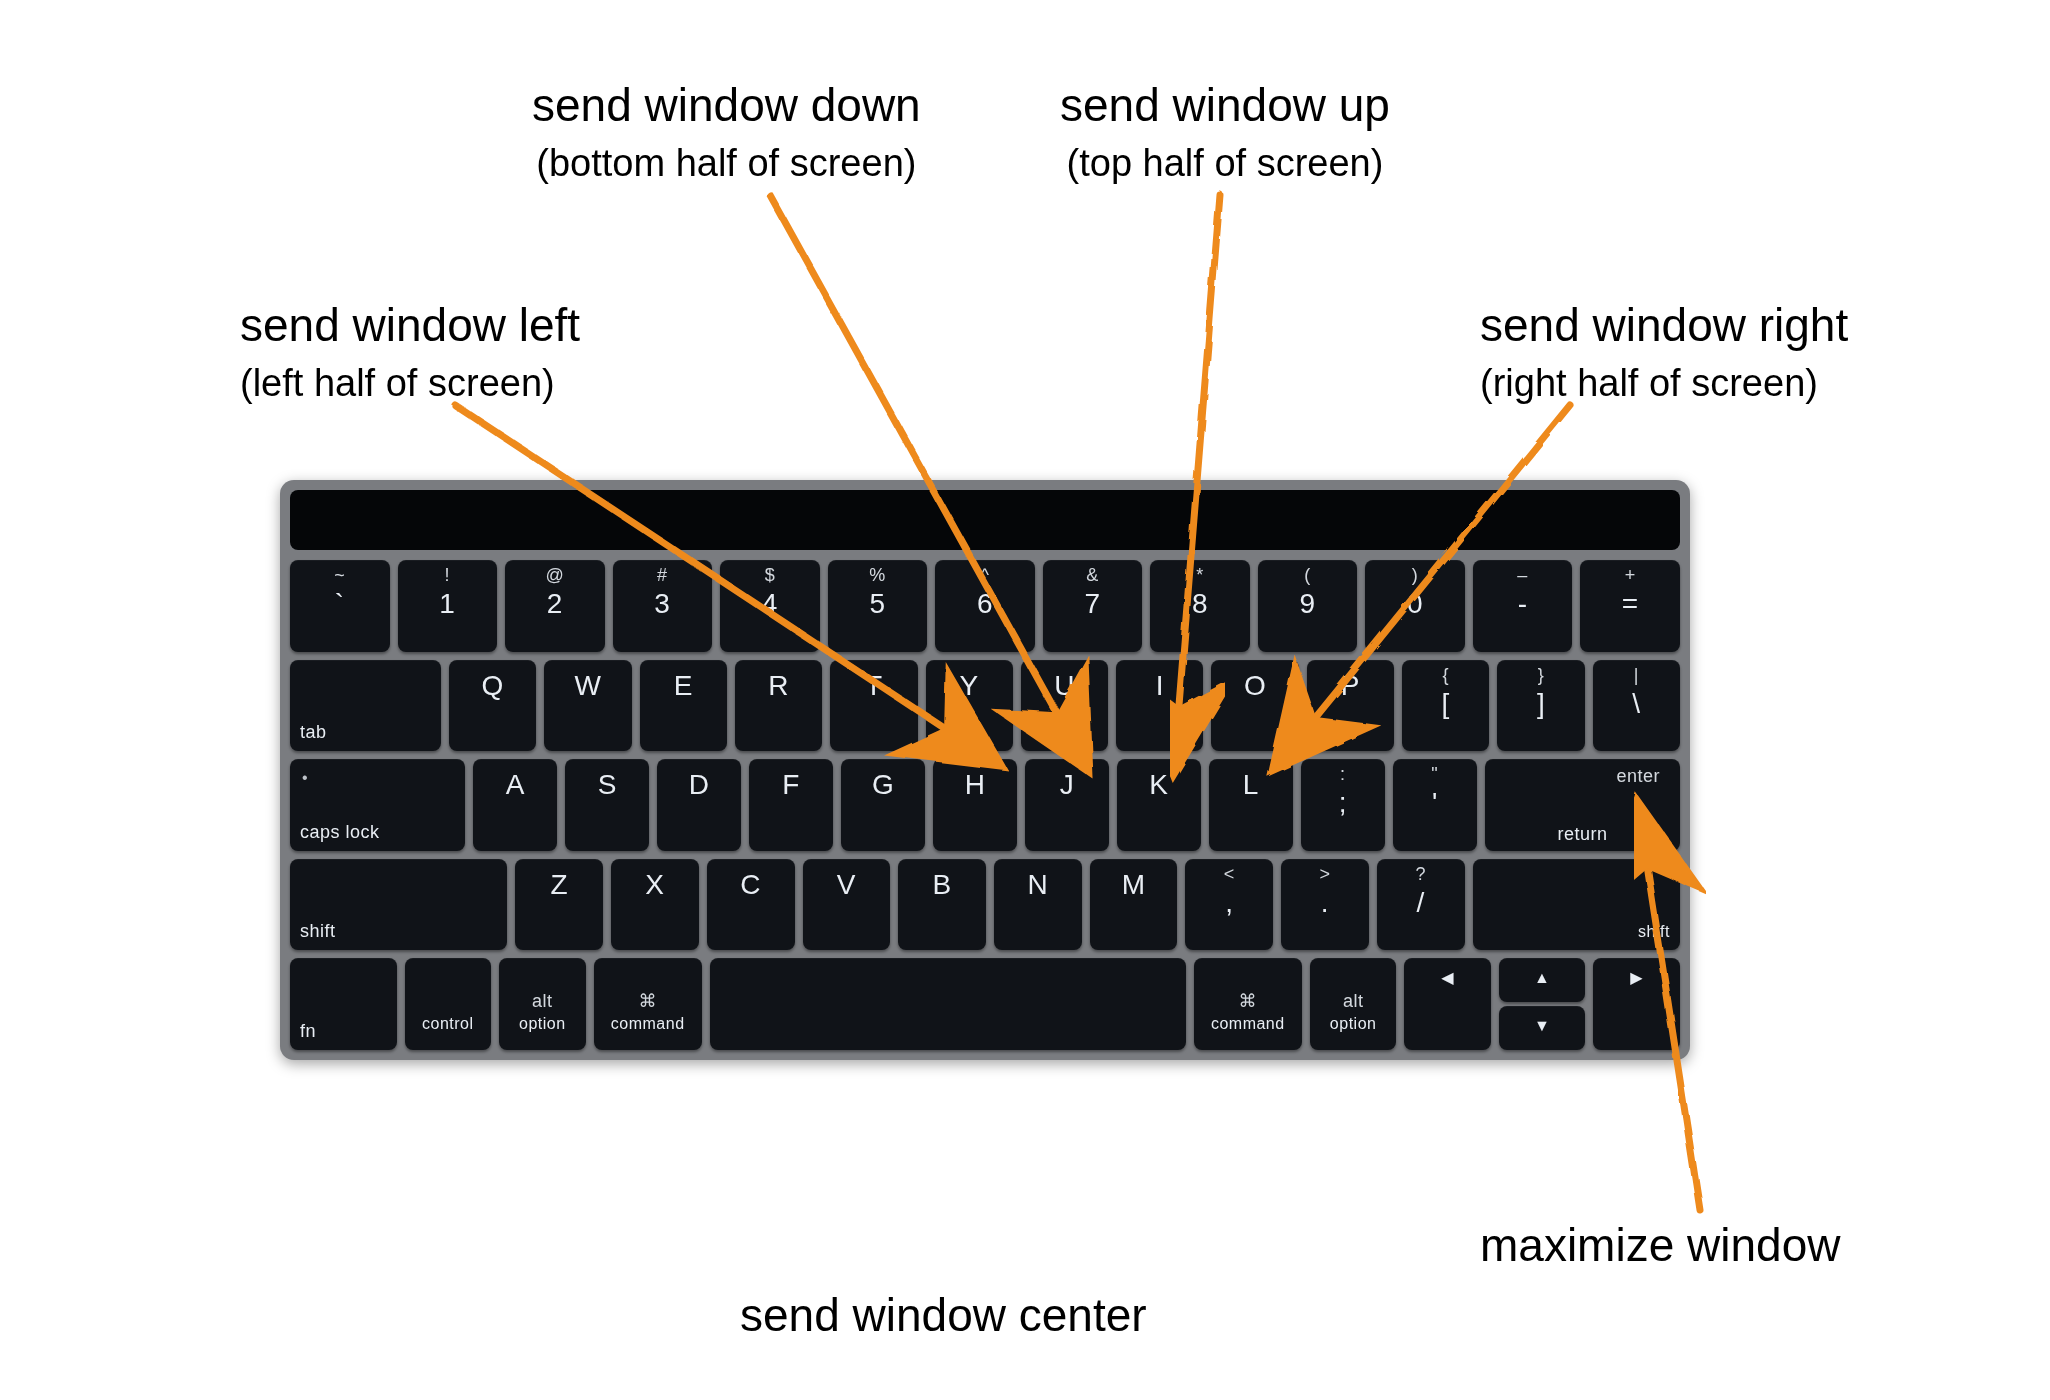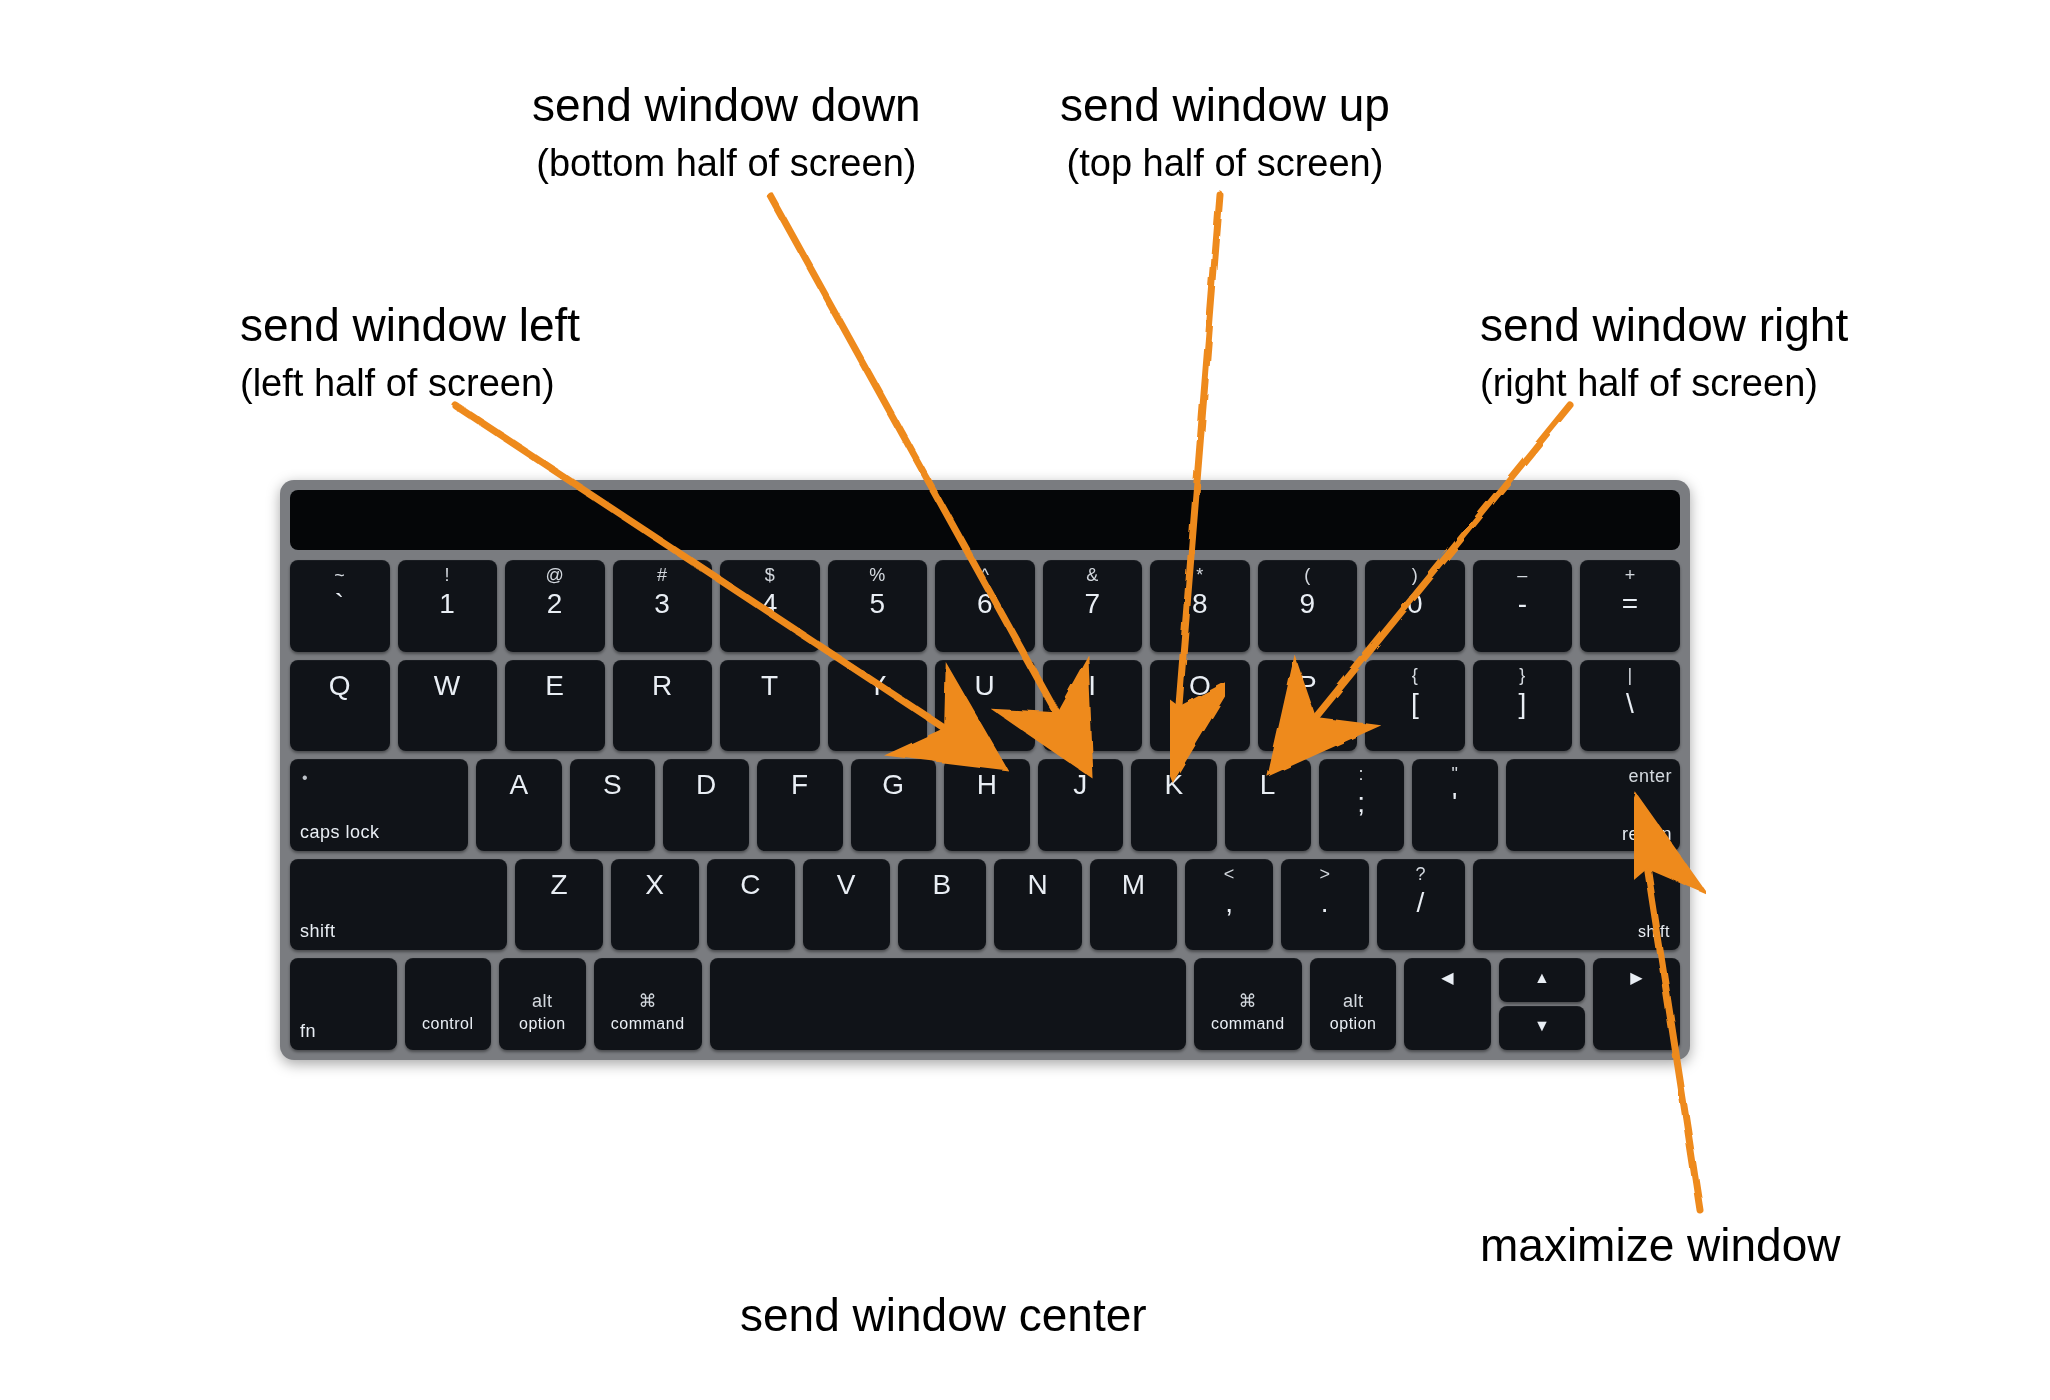--- a/index.html
+++ b/index.html
@@ -120,20 +120,23 @@
           <div class="top">–</div>
           <div class="main">-</div>
         </div>
         <div class="key w1">
           <div class="top">+</div>
           <div class="main">=</div>
         </div>
       </div>
 
     <div class="row" id="row2">
+        <div class="key w15 bottom-label small-label">
+          <div class="main">tab</div>
+        </div>
         <div class="key w1">
           <div class="main">Q</div>
         </div>
         <div class="key w1">
           <div class="main">W</div>
         </div>
         <div class="key w1">
           <div class="main">E</div>
         </div>
         <div class="key w1">
@@ -204,21 +207,21 @@
           <div class="main">L</div>
         </div>
         <div class="key w1">
           <div class="top">:</div>
           <div class="main">;</div>
         </div>
         <div class="key w1">
           <div class="top">"</div>
           <div class="main">'</div>
         </div>
-        <div class="key w185" style="align-items: flex-end; justify-content: space-between; padding: 8px 8px;">
+        <div class="key w185" style="align-items: center; justify-content: space-between; padding: 8px 20px;">
           <div class="top" style="align-self: flex-end;">enter</div>
           <div class="main" style="font-size: 18px;">return</div>
         </div>
       </div>
 
     <div class="row" id="row4">
         <div class="key w225 bottom-label small-label">
           <div class="main">shift</div>
         </div>
         <div class="key w1">

